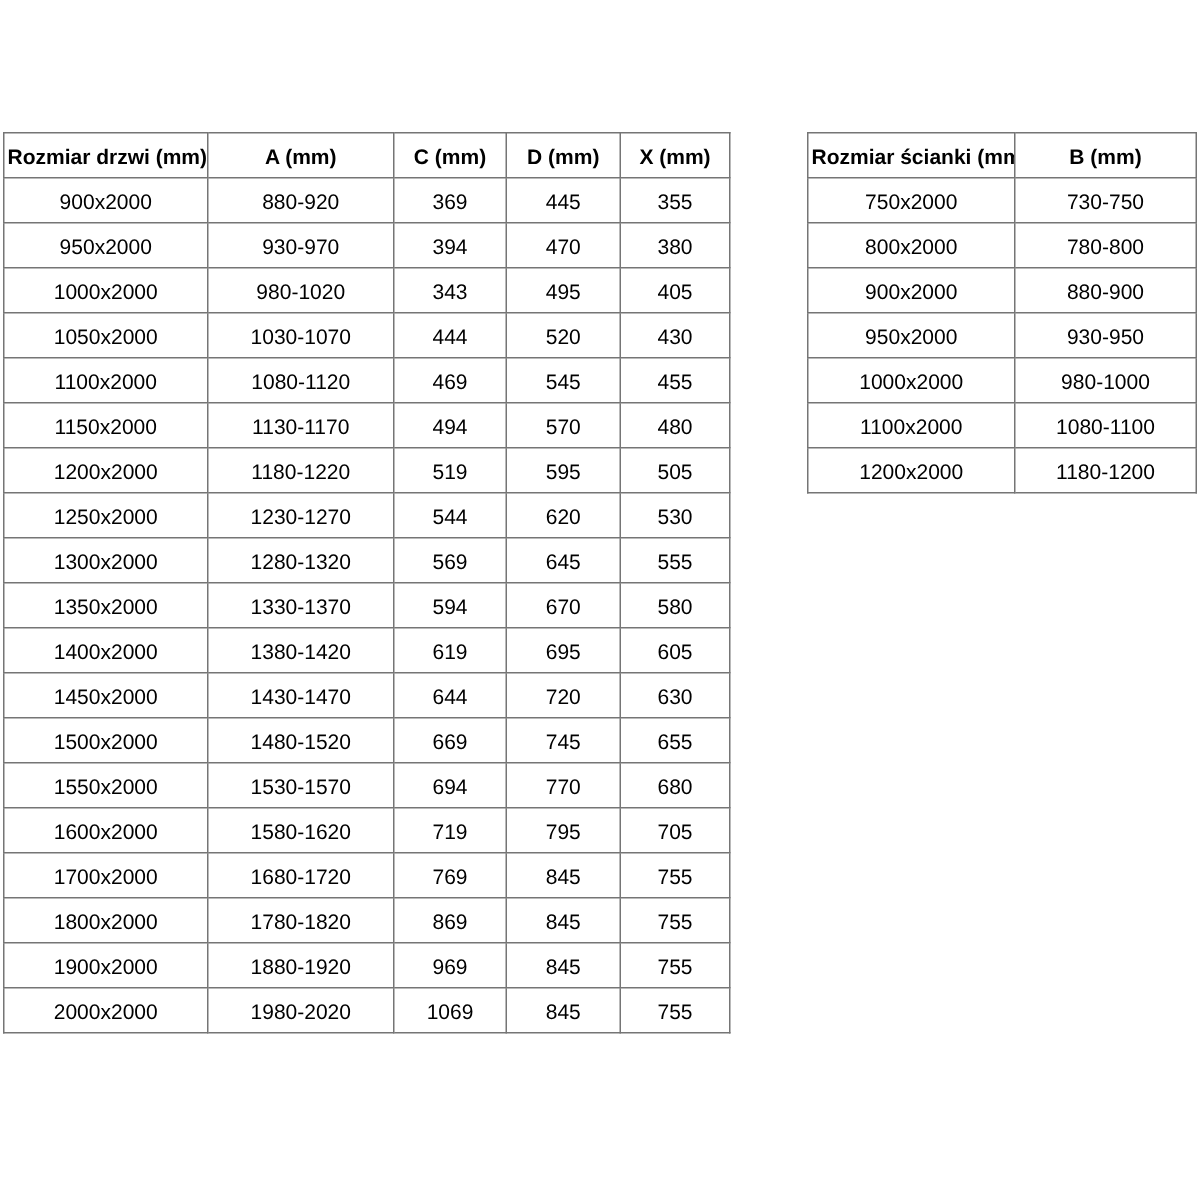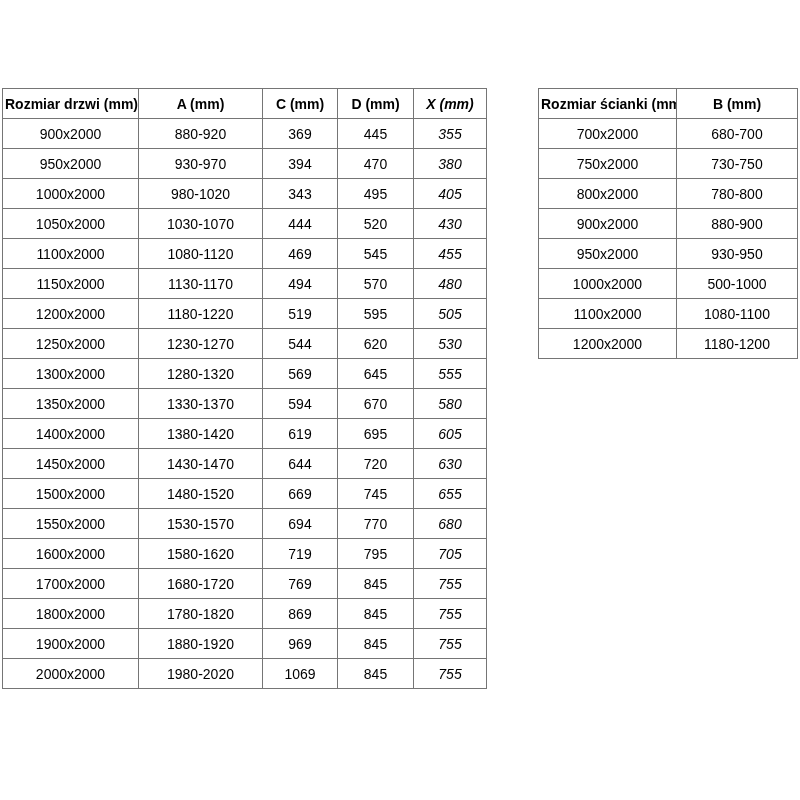--- a/index.html
+++ b/index.html
@@ -42,21 +42,21 @@
   }
   table.spec-table th {
     font-weight: bold;
   }
   
   table.door-table { top: 88px; left: 2px; width: 484px; }
   .door-table th:nth-child(1), .door-table td:nth-child(1) { width: 136px; }
   .door-table th:nth-child(2), .door-table td:nth-child(2) { width: 124px; }
   .door-table th:nth-child(3), .door-table td:nth-child(3) { width: 75px; text-align: center; }
   .door-table th:nth-child(4), .door-table td:nth-child(4) { width: 76px; }
-  .door-table th:nth-child(5), .door-table td:nth-child(5) { width: 73px; font-style: italic; }
+  .door-table th:nth-child(5), .door-table td:nth-child(5) { width: 73px; }
   
   table.wall-table { top: 88px; left: 538px; width: 259px; }
   .wall-table th:nth-child(1), .wall-table td:nth-child(1) { width: 138px; }
   .wall-table th:nth-child(2), .wall-table td:nth-child(2) { width: 121px; }
 </style>
 </head>
 <body>
 
 <div class="page">
   <table class="spec-table door-table">
@@ -207,42 +207,38 @@
     </table>
   <table class="spec-table wall-table">
       <thead>
         <tr>
           <th>Rozmiar ścianki (mm)</th>
           <th>B (mm)</th>
         </tr>
       </thead>
       <tbody>
         <tr>
-          <td>700x2000</td>
-          <td>680-700</td>
-        </tr>
-        <tr>
           <td>750x2000</td>
           <td>730-750</td>
         </tr>
         <tr>
           <td>800x2000</td>
           <td>780-800</td>
         </tr>
         <tr>
           <td>900x2000</td>
           <td>880-900</td>
         </tr>
         <tr>
           <td>950x2000</td>
           <td>930-950</td>
         </tr>
         <tr>
           <td>1000x2000</td>
-          <td>500-1000</td>
+          <td>980-1000</td>
         </tr>
         <tr>
           <td>1100x2000</td>
           <td>1080-1100</td>
         </tr>
         <tr>
           <td>1200x2000</td>
           <td>1180-1200</td>
         </tr>
       </tbody>

